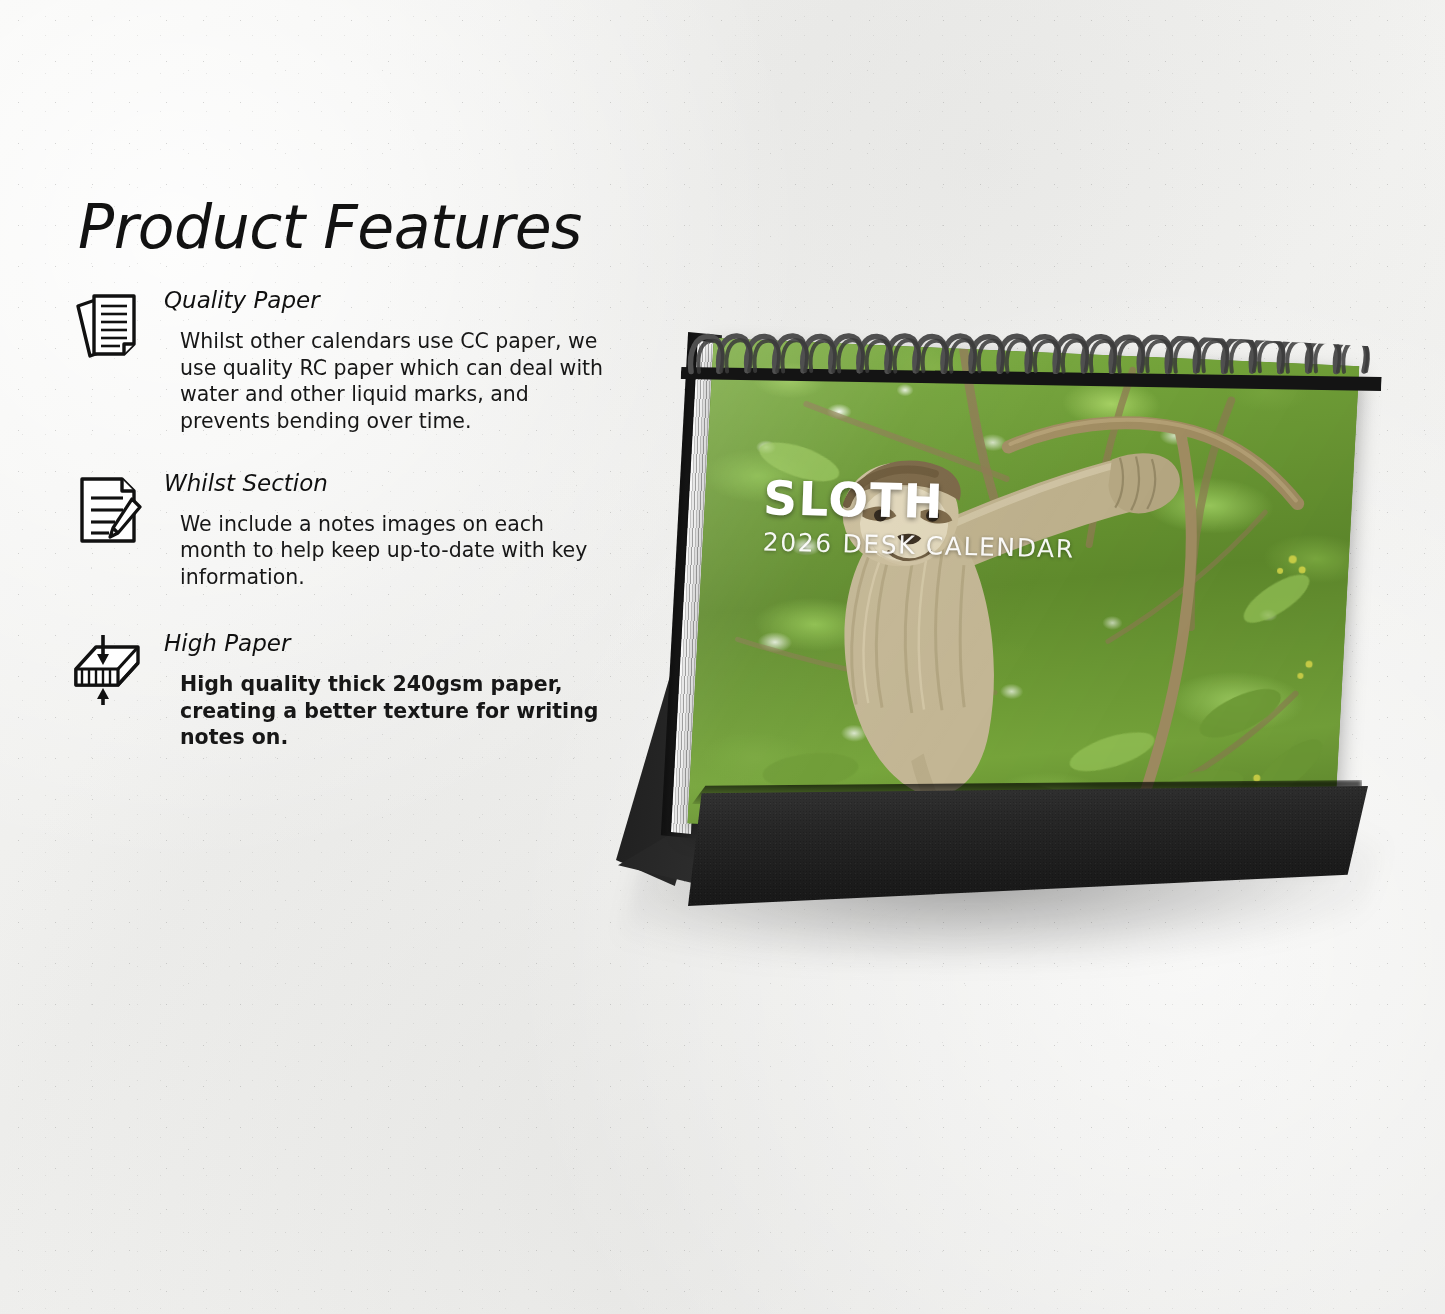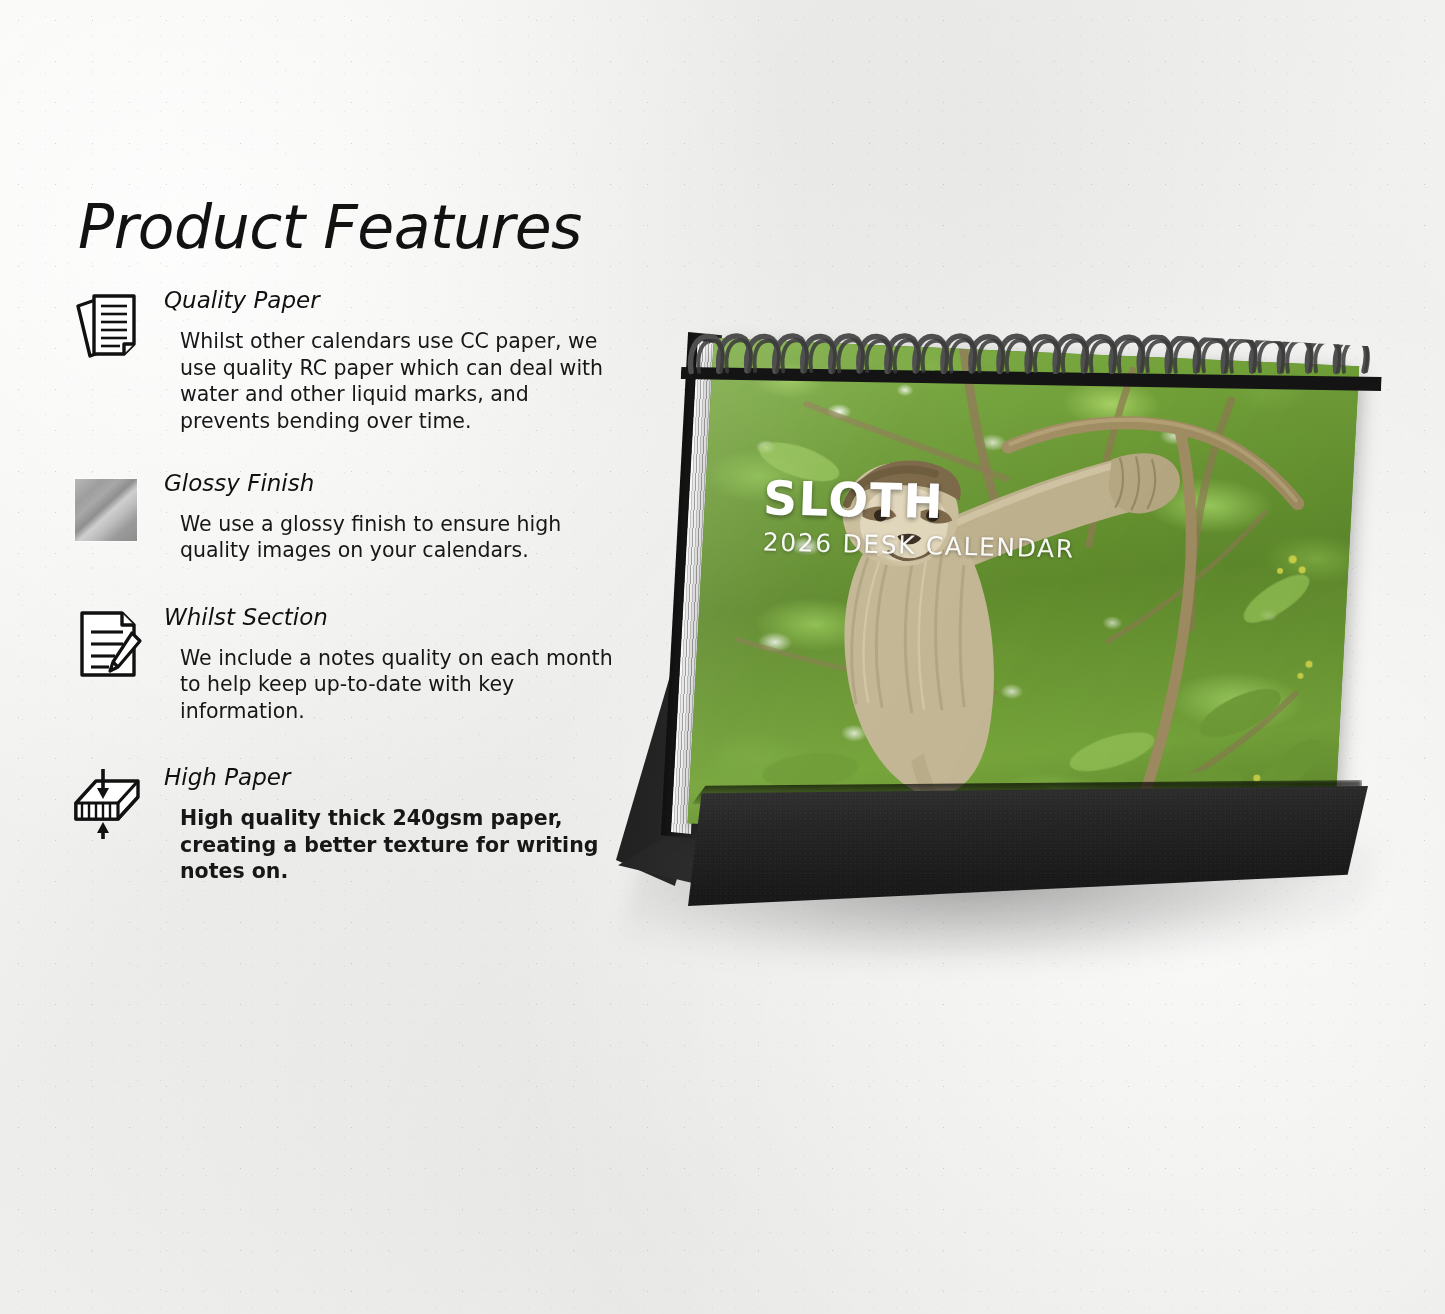--- a/index.html
+++ b/index.html
@@ -361,50 +361,41 @@
         <line x1="31" y1="50" x2="57" y2="50"></line>
         <line x1="31" y1="58" x2="50" y2="58"></line>
       </g>
     </svg>
     <div class="feature-body">
       <div class="feature-title">Quality Paper</div>
       <p class="feature-desc">Whilst other calendars use CC paper, we use quality RC paper which can deal with water and other liquid marks, and prevents bending over time.</p>
     </div>
   </div>
 
-  <div class="feature f-glossy">
-    <span class="feature-icon">
-      <span class="gloss-swatch"></span>
-    </span>
-    <div class="feature-body">
-      <div class="feature-title">Glossy Finish</div>
-      <p class="feature-desc">We use a glossy finish to ensure high quality images on your calendars.</p>
-    </div>
-  </div>
 
   <div class="feature f-notes">
     <svg class="feature-icon" viewBox="0 0 78 78">
       <g fill="#ffffff" stroke="#111111" stroke-width="3.4" stroke-linejoin="round">
         <path d="M12 8 L52 8 L64 20 L64 70 L12 70 Z"></path>
         <path d="M52 8 L52 20 L64 20"></path>
       </g>
       <g stroke="#111111" stroke-width="3.1" stroke-linecap="butt">
         <line x1="21" y1="27" x2="53" y2="27"></line>
         <line x1="21" y1="39" x2="53" y2="39"></line>
         <line x1="21" y1="51" x2="45" y2="51"></line>
         <line x1="21" y1="62" x2="39" y2="62"></line>
       </g>
       <g fill="#ffffff" stroke="#111111" stroke-width="3.2" stroke-linejoin="round">
         <path d="M62 28 L70 36 L48 62 L40 66 L43 57 Z"></path>
         <path d="M43 57 L48 62"></path>
       </g>
     </svg>
     <div class="feature-body">
       <div class="feature-title">Whilst Section</div>
-      <p class="feature-desc">We include a notes quality on each month to help keep up-to-date with key information.</p>
+      <p class="feature-desc">We include a notes images on each month to help keep up-to-date with key information.</p>
     </div>
   </div>
 
   <div class="feature f-thick">
     <svg class="feature-icon" viewBox="0 0 78 78">
       <g fill="#ffffff" stroke="#111111" stroke-width="3.4" stroke-linejoin="round">
         <path d="M6 38 L26 16 L68 16 L68 32 L48 54 L6 54 Z"></path>
       </g>
       <g fill="#ffffff" stroke="#111111" stroke-width="3.2" stroke-linejoin="round">
         <path d="M6 38 L48 38 L48 54 L6 54 Z"></path>

